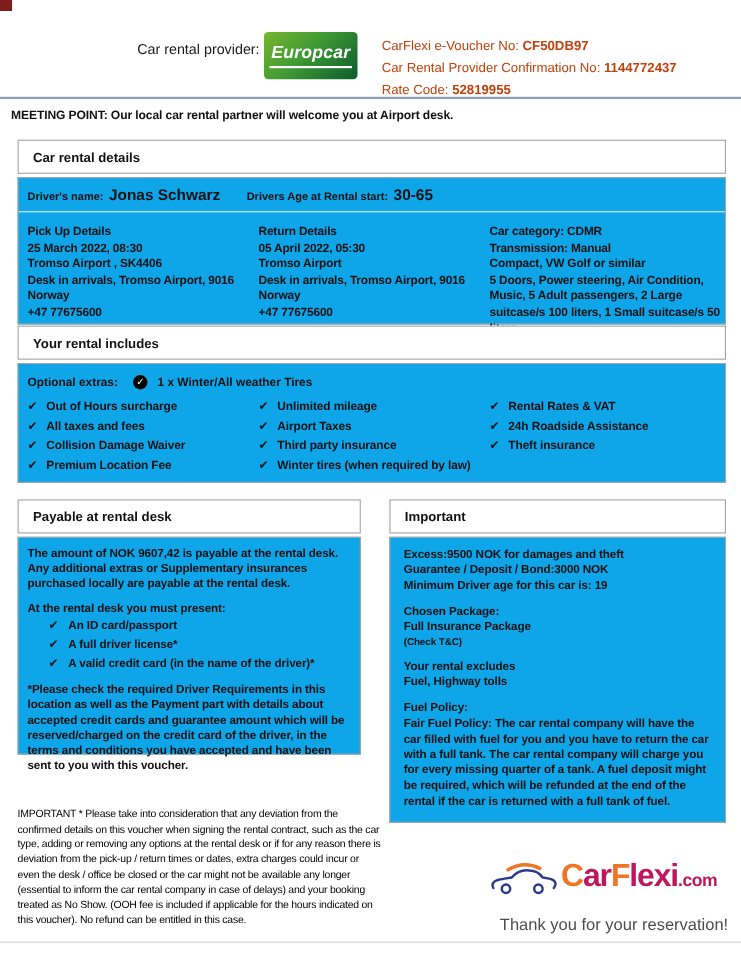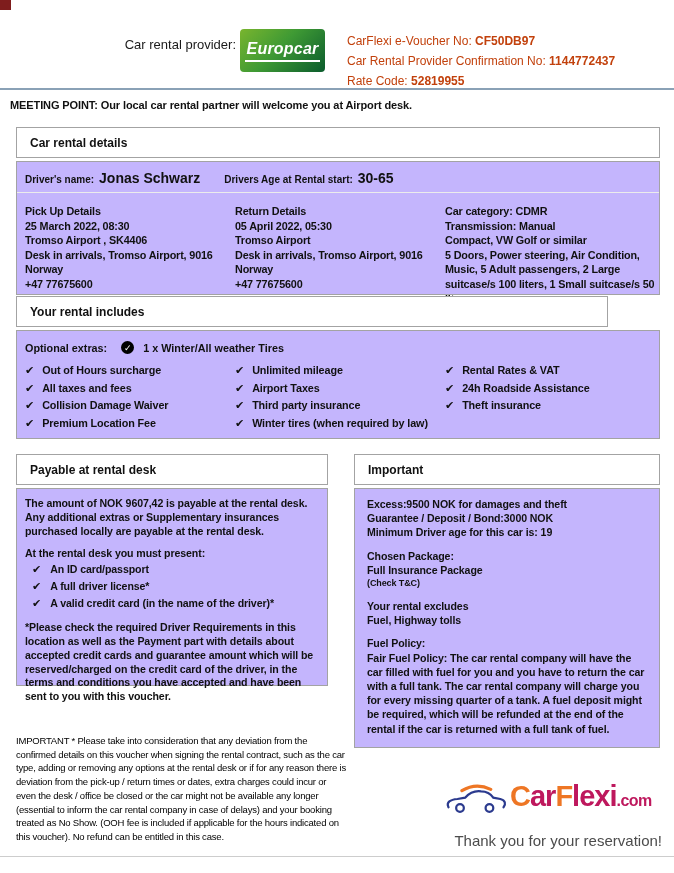--- a/index.html
+++ b/index.html
@@ -17,24 +17,24 @@
   #voucher-block{left:347px;top:31px;font-size:12px;line-height:20px;color:#c2410c;}
   #voucher-block b{font-weight:bold;}
   
   #divider-top{left:0;top:88px;width:674px;height:2px;background:#8aa1b6;}
   #divider-bottom{left:0;top:856px;width:674px;height:1px;background:#cdcdcd;}
   
   #meeting{left:10px;top:99px;font-size:11px;font-weight:bold;letter-spacing:-.1px;}
   
   .sec-h{border:1px solid #a3a3a3;background:#fff;font-size:12px;font-weight:bold;
     display:flex;align-items:center;padding-left:13px;box-sizing:border-box;}
-  .sec-b{border:1px solid #a3a3a3;background:#c4b5fd;box-sizing:border-box;}
+  .sec-b{border:1px solid #a3a3a3;background:#0ea5e9;box-sizing:border-box;}
   #secA-h{left:16px;top:127px;width:644px;height:31px;}
   #secA-b{left:16px;top:161px;width:644px;height:134px;}
-  #secB-h{left:16px;top:296px;width:592px;height:31px;}
+  #secB-h{left:16px;top:296px;width:644px;height:31px;}
   #secB-b{left:16px;top:330px;width:644px;height:109px;}
   #pay-h{left:16px;top:454px;width:312px;height:31px;}
   #pay-b{left:16px;top:488px;width:312px;height:198px;padding:8px 8px;font-size:10.6px;font-weight:bold;line-height:13.8px;letter-spacing:-.1px;}
   #imp-h{left:354px;top:454px;width:306px;height:31px;}
   #imp-b{left:354px;top:488px;width:306px;height:260px;padding:8px 12px;font-size:10.6px;font-weight:bold;line-height:14.2px;letter-spacing:-.1px;}
   
   #driver-row{position:absolute;left:0;top:0;width:100%;box-sizing:border-box;padding:7px 8px 5px 8px;border-bottom:1px solid #ececec;}
   #driver-row .lbl{font-size:10px;font-weight:bold;}
   #driver-row .val{font-size:14px;font-weight:bold;margin-left:5px;}
   #driver-row .gap{display:inline-block;width:24px;}
@@ -48,21 +48,21 @@
   #optional-row{position:absolute;left:8px;top:10px;font-size:10.8px;font-weight:bold;display:flex;align-items:center;}
   #optional-row .circle-chk{display:inline-flex;width:13px;height:13px;border-radius:50%;background:#000;color:#fff;
     font-size:9px;align-items:center;justify-content:center;margin:0 9px 0 14px;font-weight:bold;}
   .inc-col{position:absolute;top:31px;font-size:10.8px;font-weight:bold;line-height:17.6px;white-space:nowrap;letter-spacing:-.1px;}
   #inc-col1{left:8px;}
   #inc-col2{left:218px;}
   #inc-col3{left:428px;}
   .chk{font-weight:bold;margin-right:8px;font-size:11px;}
   
   .blank8{height:9px;}
-  .pay-item{line-height:17px;padding-left:7px;}
+  .pay-item{line-height:17px;padding-left:7px;margin-left:12px;}
   .pay-item .chk{margin-right:9px;}
   
   .note-small{font-size:9px;line-height:13px;}
   
   #important-note{left:16px;top:734px;width:330px;font-size:9.5px;line-height:13.7px;letter-spacing:-.2px;color:#000;}
   
   #cf-logo{left:444px;top:781px;display:flex;align-items:flex-start;}
   #cf-car{width:64px;height:32px;margin-right:2px;margin-top:2px;}
   #cf-text{font-weight:bold;font-size:29px;letter-spacing:-1px;line-height:30px;}
   .cf-orange{color:#ee7624;}

